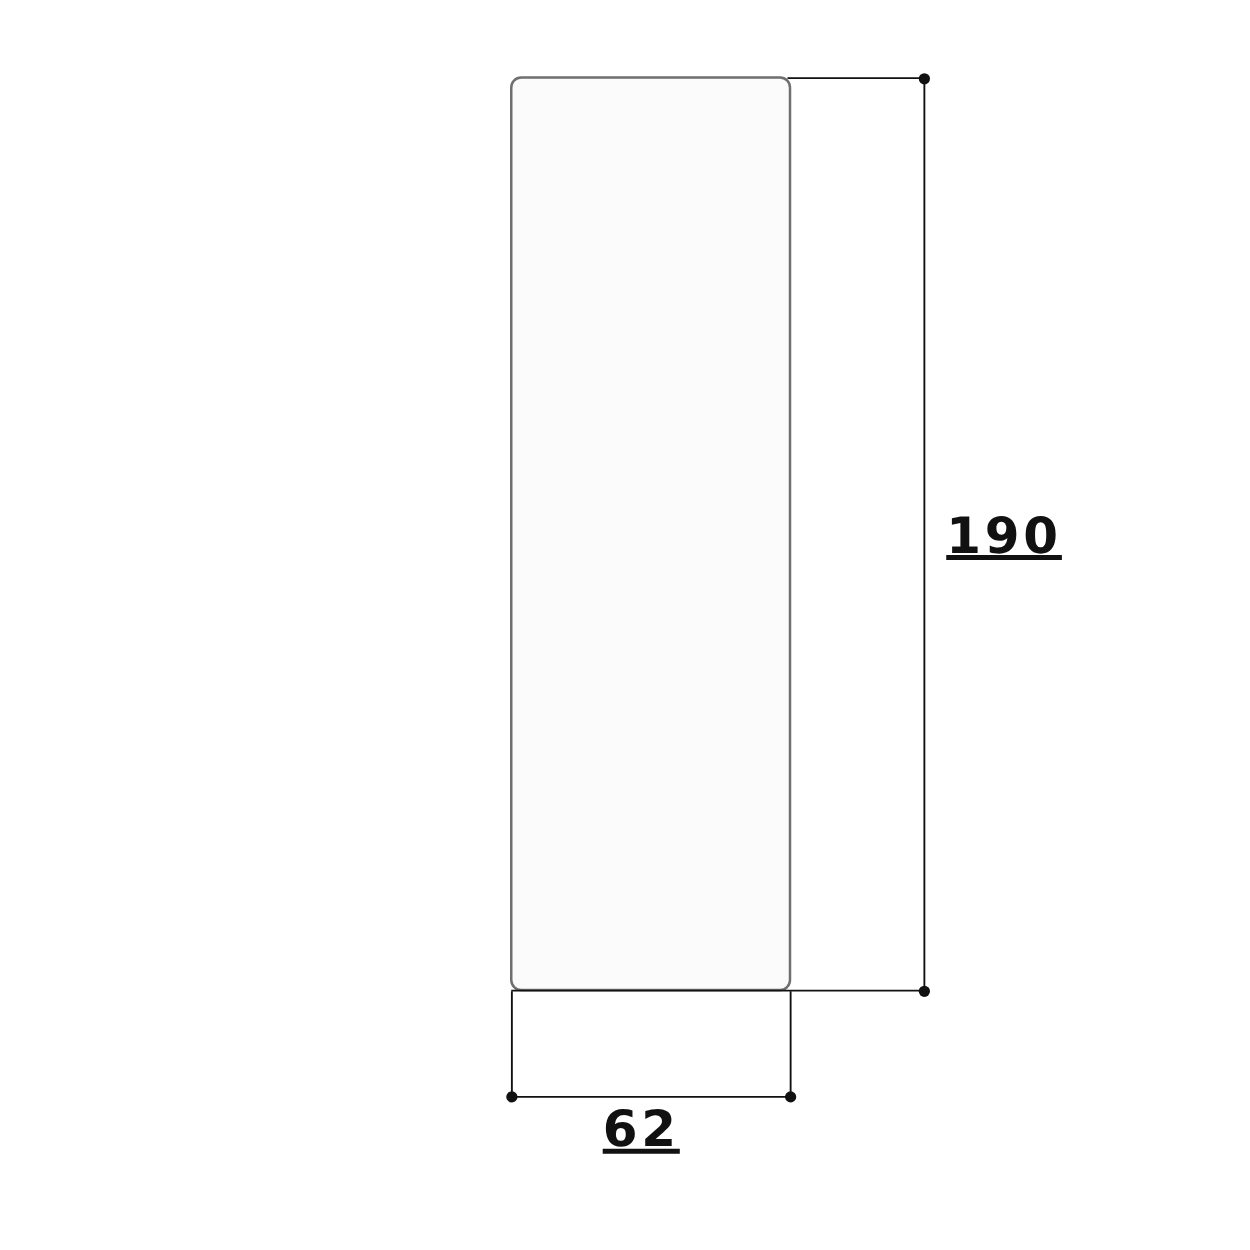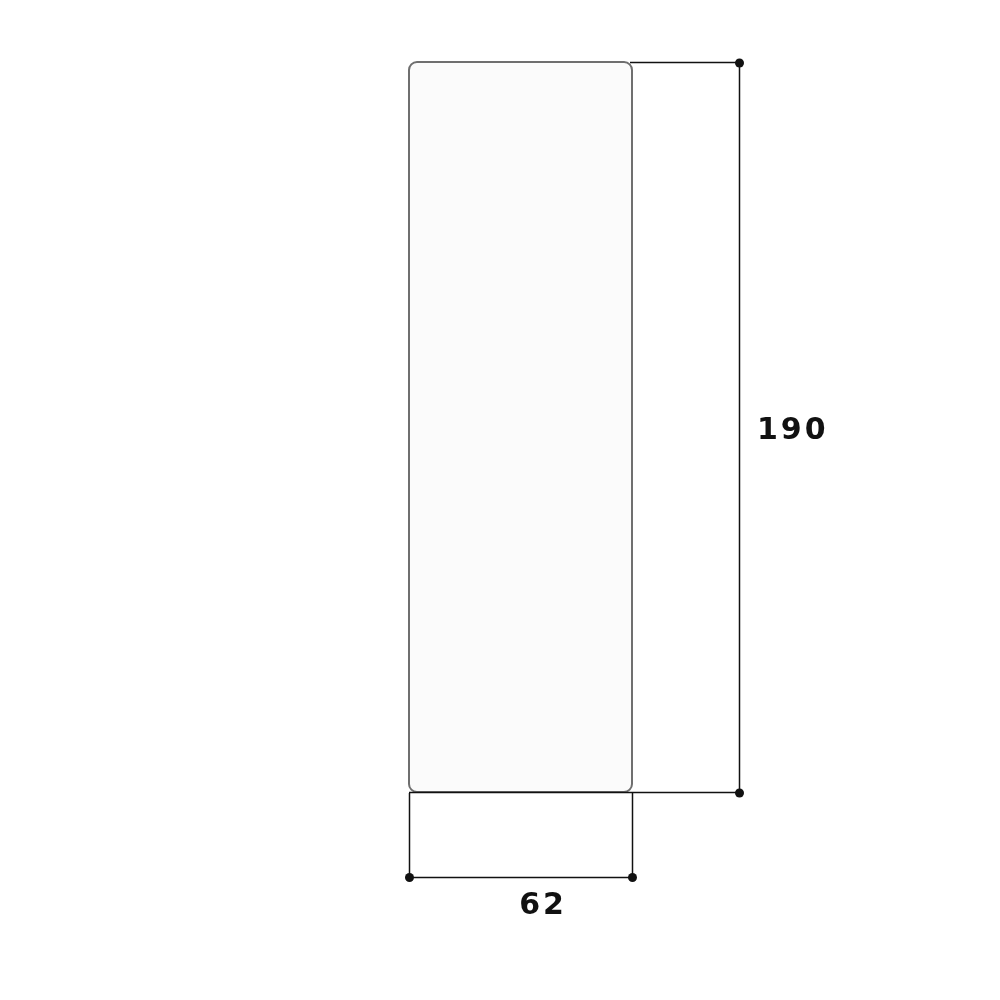--- a/index.html
+++ b/index.html
@@ -41,31 +41,32 @@
     stroke-width:1.5;
   }
   .dim-svg circle{
     fill:var(--line);
     stroke:none;
   }
   .dim-label{
     position:absolute;
     color:var(--label);
     font-weight:700;
-    font-size:30px;
+    font-size:40px;
     letter-spacing:3px;
     line-height:30px;
     white-space:nowrap;
+    text-decoration:underline;
   }
   .dim-label.height{
     left:757px;
     top:414px;
   }
   .dim-label.width{
-    left:543px;
+    left:513px;
     top:889px;
     transform:translateX(-50%);
   }
 </style>
 </head>
 <body>
 
 <div class="stage">
 
   <div class="panel"></div>

